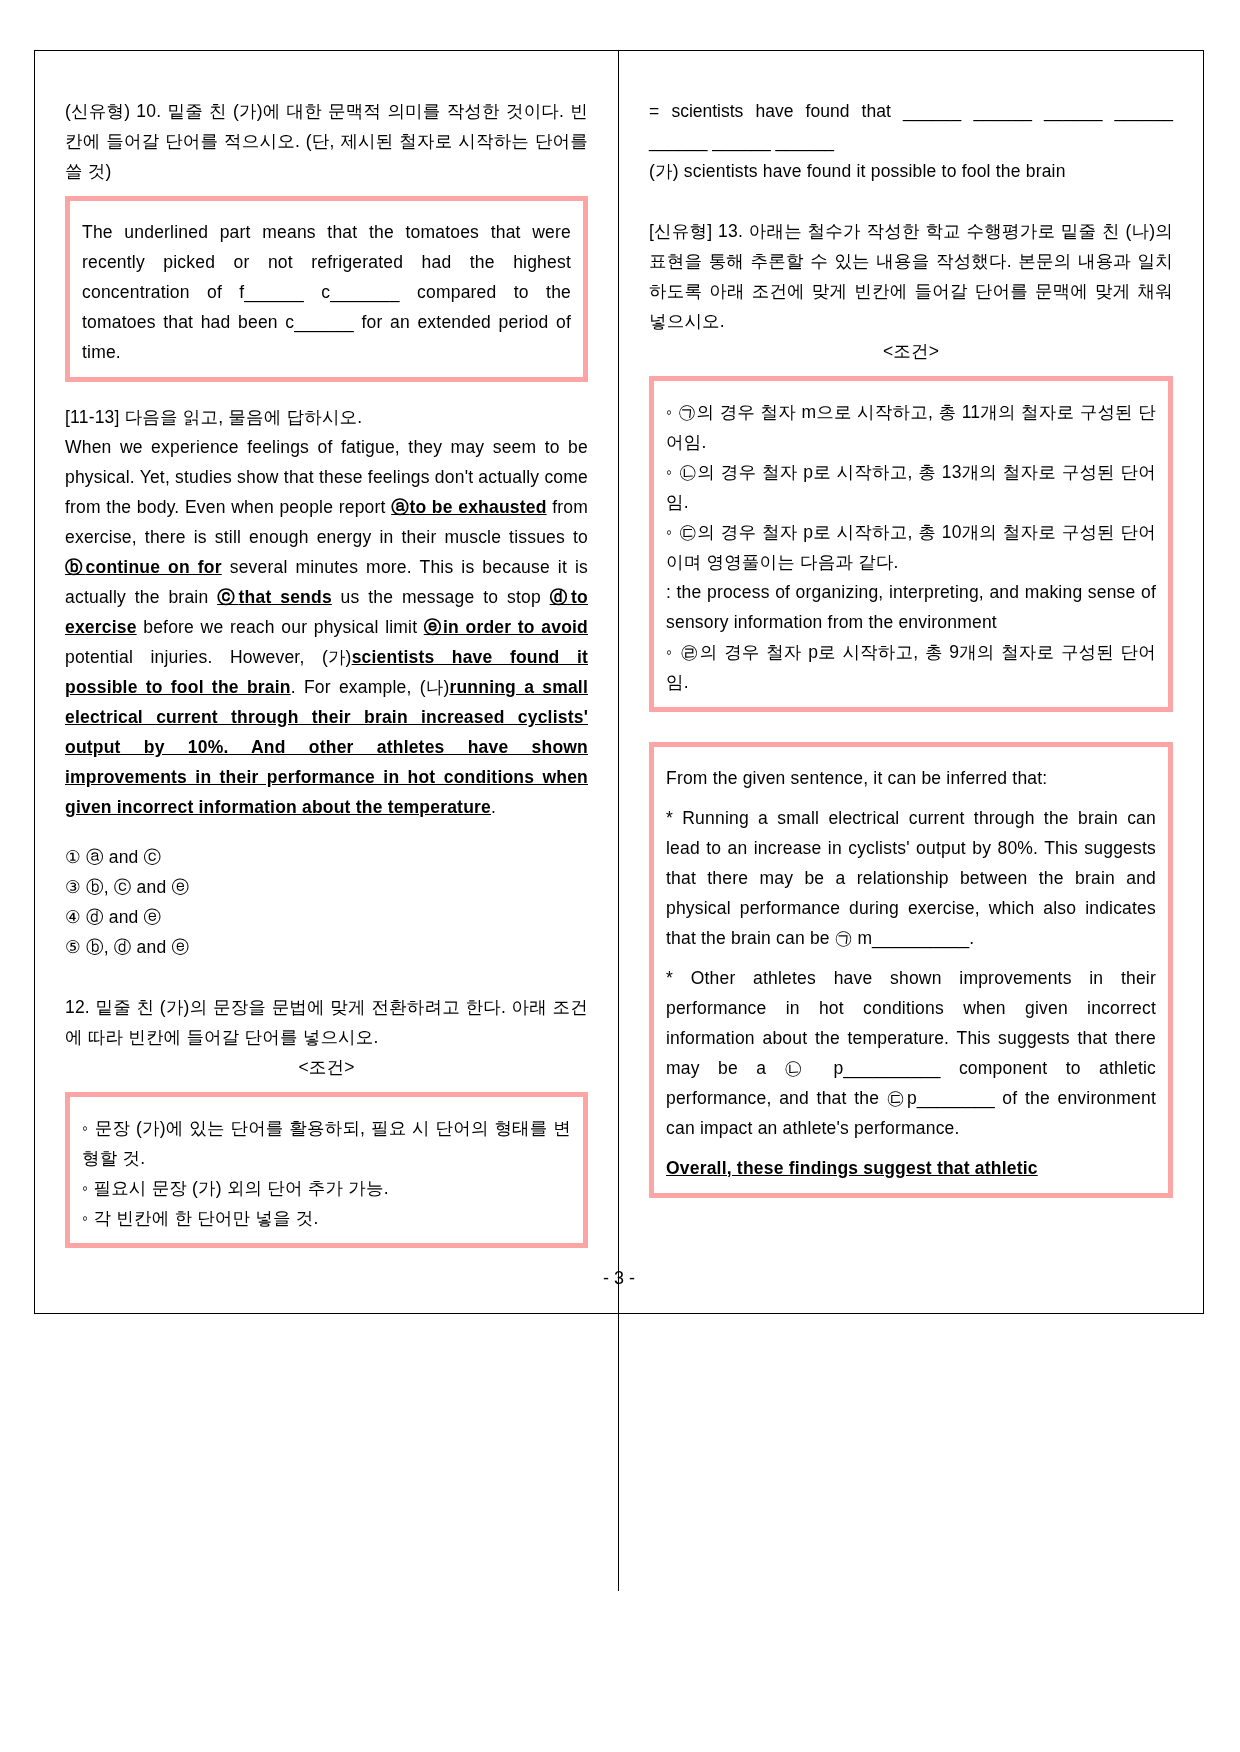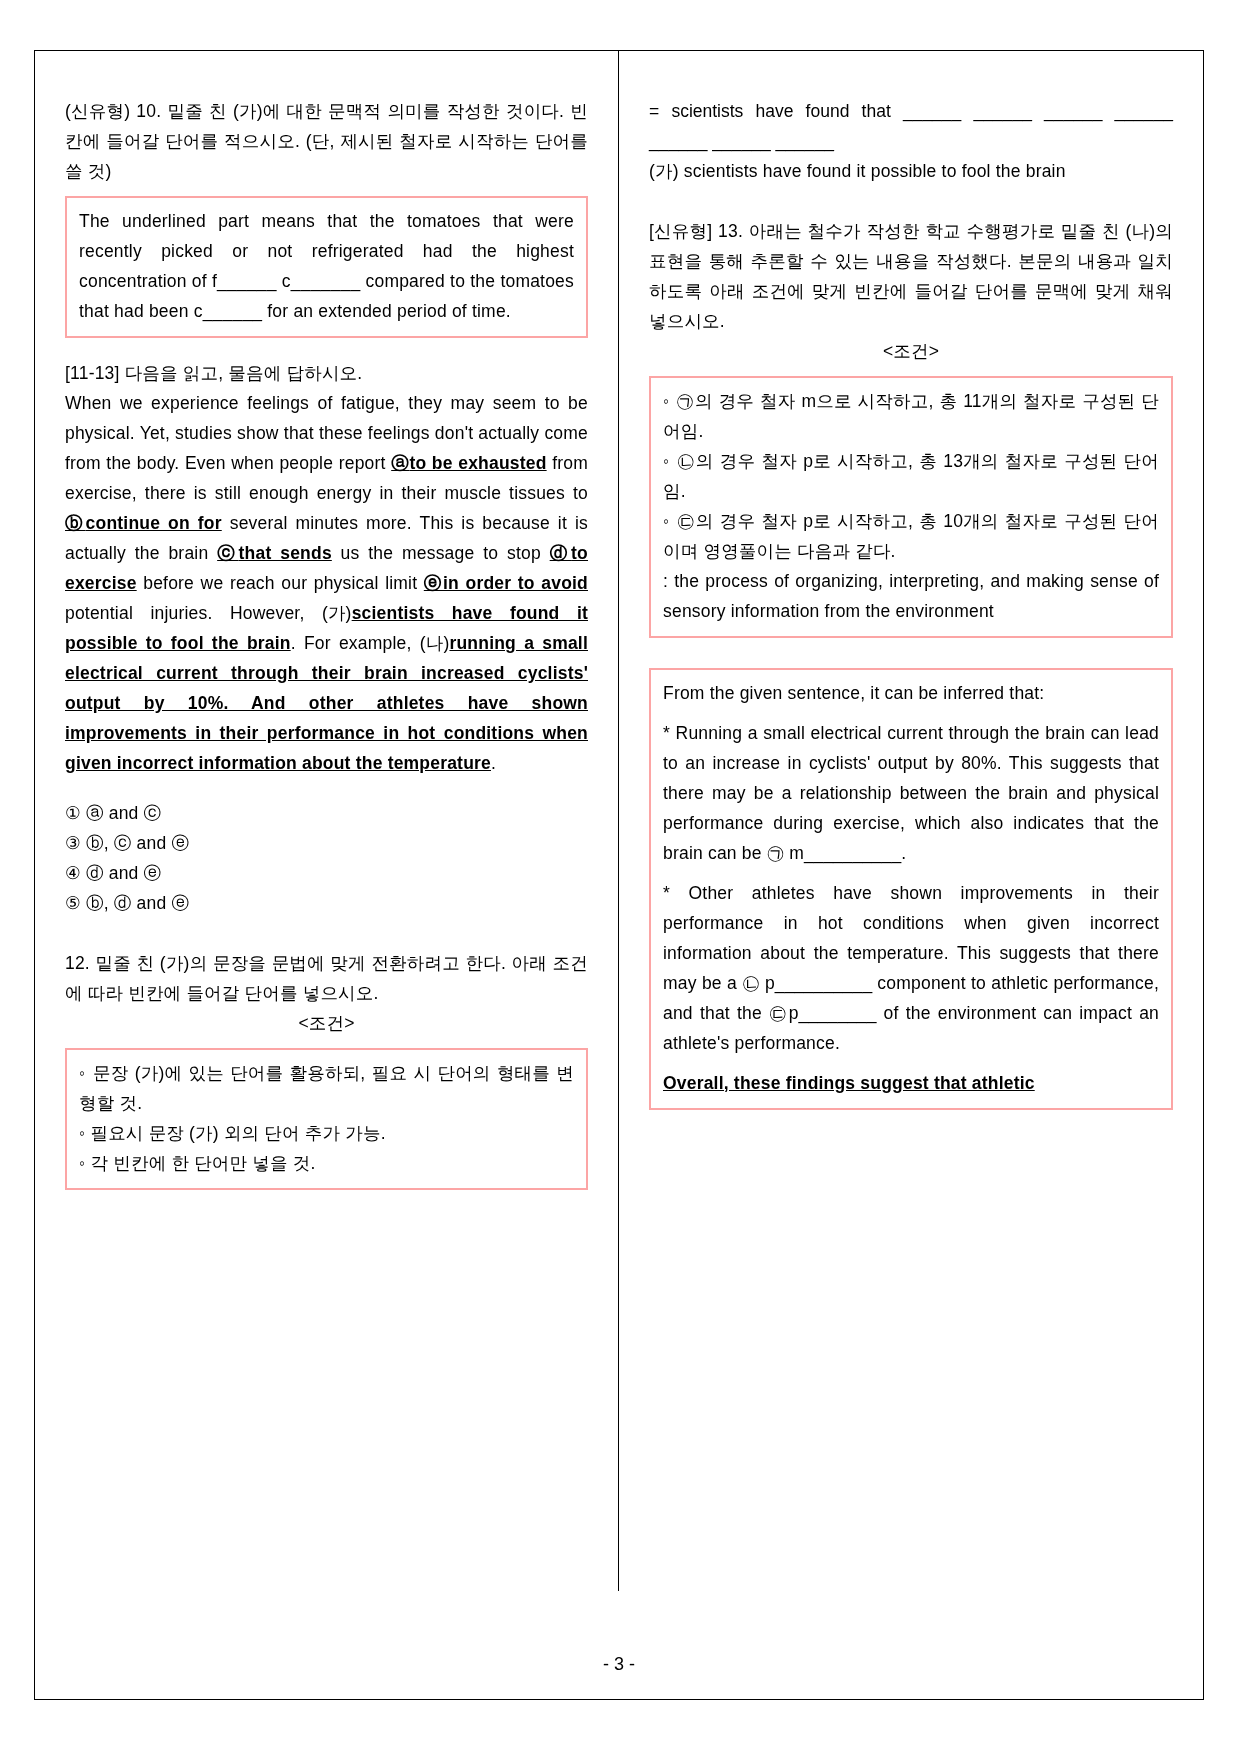--- a/index.html
+++ b/index.html
@@ -11,21 +11,21 @@
     width: 1240px;
     height: 1752px;
     font-family: "Liberation Sans", sans-serif;
     color: #000;
   }
   .page {
     position: absolute;
     left: 34px;
     top: 50px;
     width: 1170px;
-    height: 1650px;
+    height: 1264px;
     border: 1px solid #000;
     box-sizing: border-box;
   }
   .columns {
     position: absolute;
     left: 0;
     top: 0;
     width: 100%;
     height: 1540px;
     display: flex;
@@ -43,22 +43,22 @@
     font-size: 17.5px;
     line-height: 30px;
     text-align: justify;
     margin: 0 0 0 0;
     letter-spacing: 0.2px;
   }
   .gap-s { height: 10px; }
   .gap-m { height: 20px; }
   .gap-l { height: 30px; }
   .box {
-    border: 2px solid #fca5a5;
-    padding: 8px 12px 10px 12px;
+    border: 5px solid #fca5a5;
+    padding: 16px 12px 10px 12px;
     box-sizing: border-box;
     margin: 10px 0 0 0;
   }
   .box .p { text-align: justify; }
   .center { text-align: center; }
   .u { text-decoration: underline; font-weight: bold; }
   .choices .p { line-height: 30px; }
   .footer {
     position: absolute;
     left: 0;
@@ -124,20 +124,21 @@
       <div class="gap-l"></div>
 
       <div class="p">[신유형] 13. 아래는 철수가 작성한 학교 수행평가로 밑줄 친 (나)의 표현을 통해 추론할 수 있는 내용을 작성했다. 본문의 내용과 일치하도록 아래 조건에 맞게 빈칸에 들어갈 단어를 문맥에 맞게 채워 넣으시오.</div>
       <div class="p center">&lt;조건&gt;</div>
 
       <div class="box">
         <div class="p cond-item">◦ ㉠의 경우 철자 m으로 시작하고, 총 11개의 철자로 구성된 단어임.</div>
         <div class="p cond-item">◦ ㉡의 경우 철자 p로 시작하고, 총 13개의 철자로 구성된 단어임.</div>
         <div class="p cond-item">◦ ㉢의 경우 철자 p로 시작하고, 총 10개의 철자로 구성된 단어이며 영영풀이는 다음과 같다.</div>
         <div class="p cond-item">: the process of organizing, interpreting, and making sense of sensory information from the environment</div>
+        <div class="p cond-item">◦ ㉣의 경우 철자 p로 시작하고, 총 9개의 철자로 구성된 단어임.</div>
       </div>
 
       <div class="gap-m"></div>
 
       <div class="box">
         <div class="p">From the given sentence, it can be inferred that:</div>
         <div class="gap-s"></div>
         <div class="p"><span>* Running a small electrical current through the brain can lead to an increase in cyclists' output by 80%. This suggests that there may be a relationship between the brain and physical performance during exercise, which also indicates that the brain can be </span><span>㉠</span><span class="mono-blank"> m__________.</span></div>
         <div class="gap-s"></div>
         <div class="p"><span>* Other athletes have shown improvements in their performance in hot conditions when given incorrect information about the temperature. This suggests that there may be a </span><span>㉡</span><span class="mono-blank"> p__________</span><span> component to athletic performance, and that the </span><span>㉢</span><span class="mono-blank">p________</span><span> of the environment can impact an athlete's performance.</span></div>

